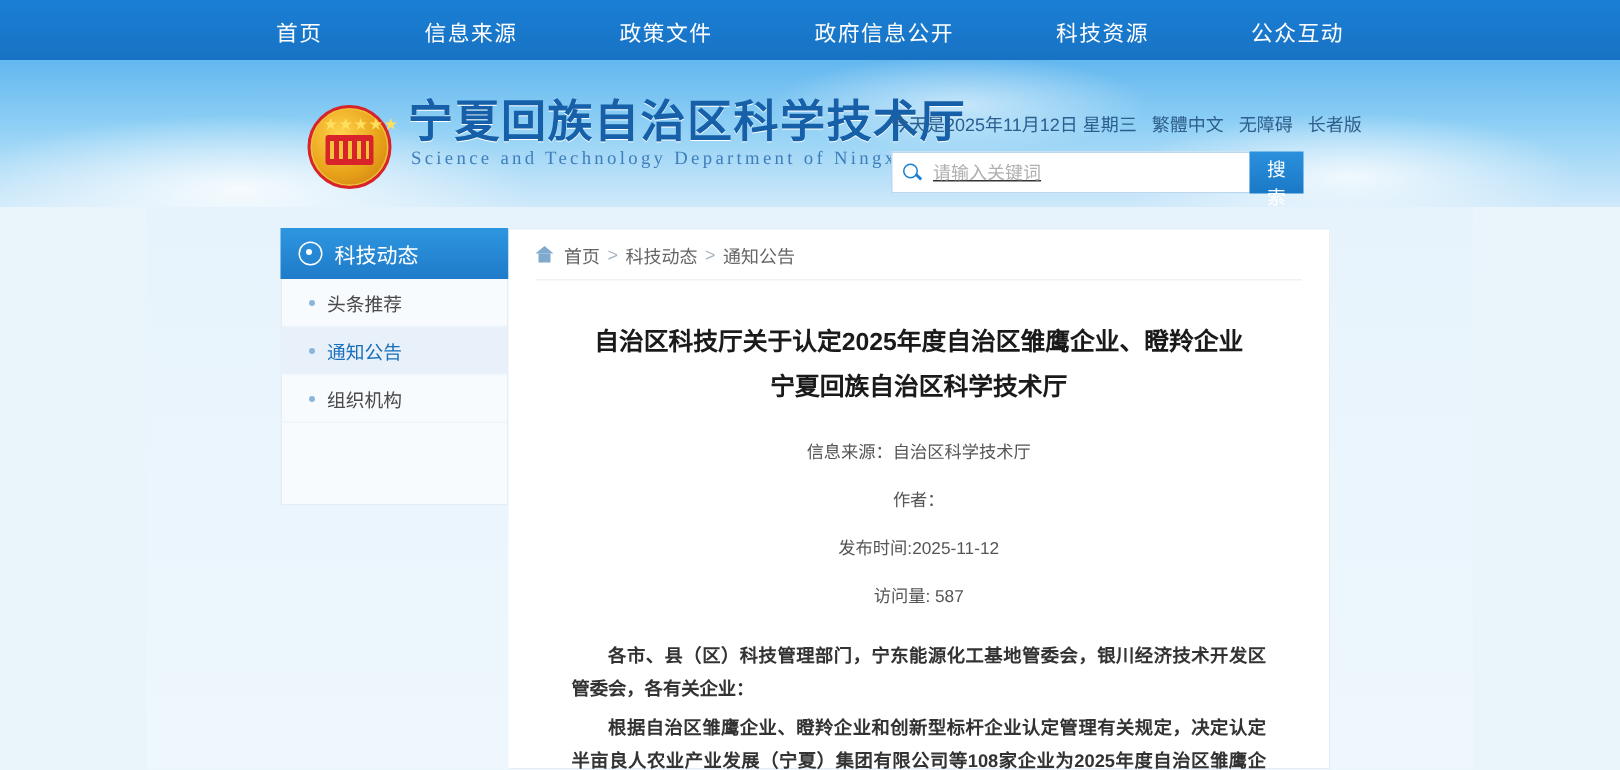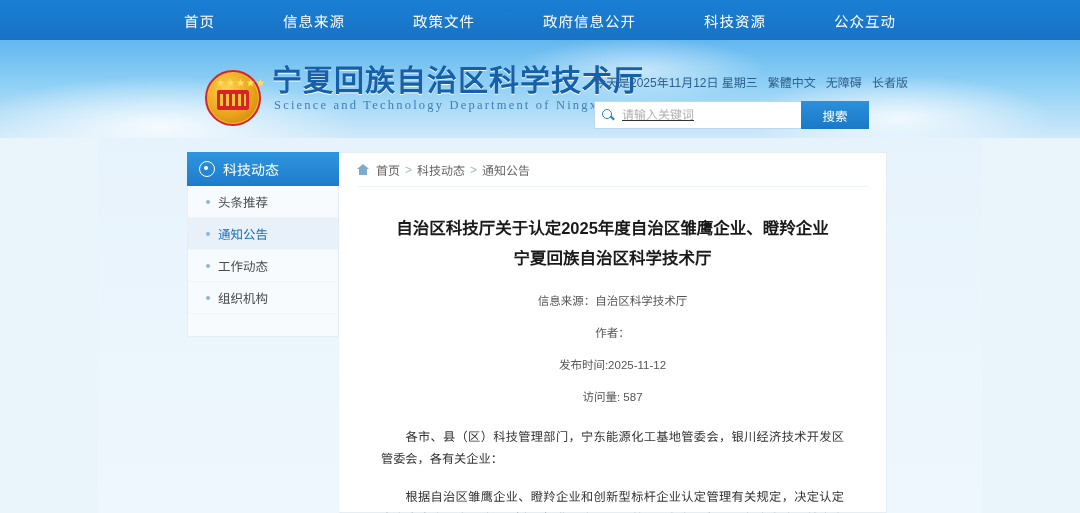--- a/index.html
+++ b/index.html
@@ -168,21 +168,21 @@
     border: none;
     outline: none;
     width: 100%;
     font-size: 12px;
     color: #333;
     font-family: "Liberation Sans", sans-serif;
     text-decoration: underline;
   }
   .search-input::placeholder { color: #b0b0b0; }
   .search-btn {
-    width: 68px;
+    width: 36px;
     height: 28px;
     background: linear-gradient(180deg,#2b90dd,#1a79c7);
     color: #fff;
     border: none;
     font-size: 12.5px;
     cursor: pointer;
     font-family: "Liberation Sans", sans-serif;
   }
 
   
@@ -318,21 +318,21 @@
     flex-wrap: wrap;
     flex-direction: column;
   }
   .art-body {
     margin-top: 22px;
     font-size: 12.2px;
     color: #333;
     line-height: 22px;
     text-align: justify;
   }
-  .art-body p { margin: 16px 0 2px 0; }
+  .art-body p { margin: 4px 0 2px 0; font-weight: bold; }
   .indent { text-indent: 2em; }
 </style>
 </head>
 <body>
 
 <div class="topnav">
   <div class="nav-item">首页</div>
   <div class="nav-item">信息来源</div>
   <div class="nav-item">政策文件</div>
   <div class="nav-item">政府信息公开</div>
@@ -380,24 +380,20 @@
         <div class="left-item">
           <span class="dot"></span>
           <span>头条推荐</span>
         </div>
         <div class="left-item active">
           <span class="dot"></span>
           <span>通知公告</span>
         </div>
         <div class="left-item">
           <span class="dot"></span>
-          <span>工作动态</span>
-        </div>
-        <div class="left-item">
-          <span class="dot"></span>
           <span>组织机构</span>
         </div>
       </div>
     </div>
 
     <div class="right-col">
       <div class="crumb">
         <span class="home-icon"></span>
         <a>首页</a>
         <span class="sep">&gt;</span>

